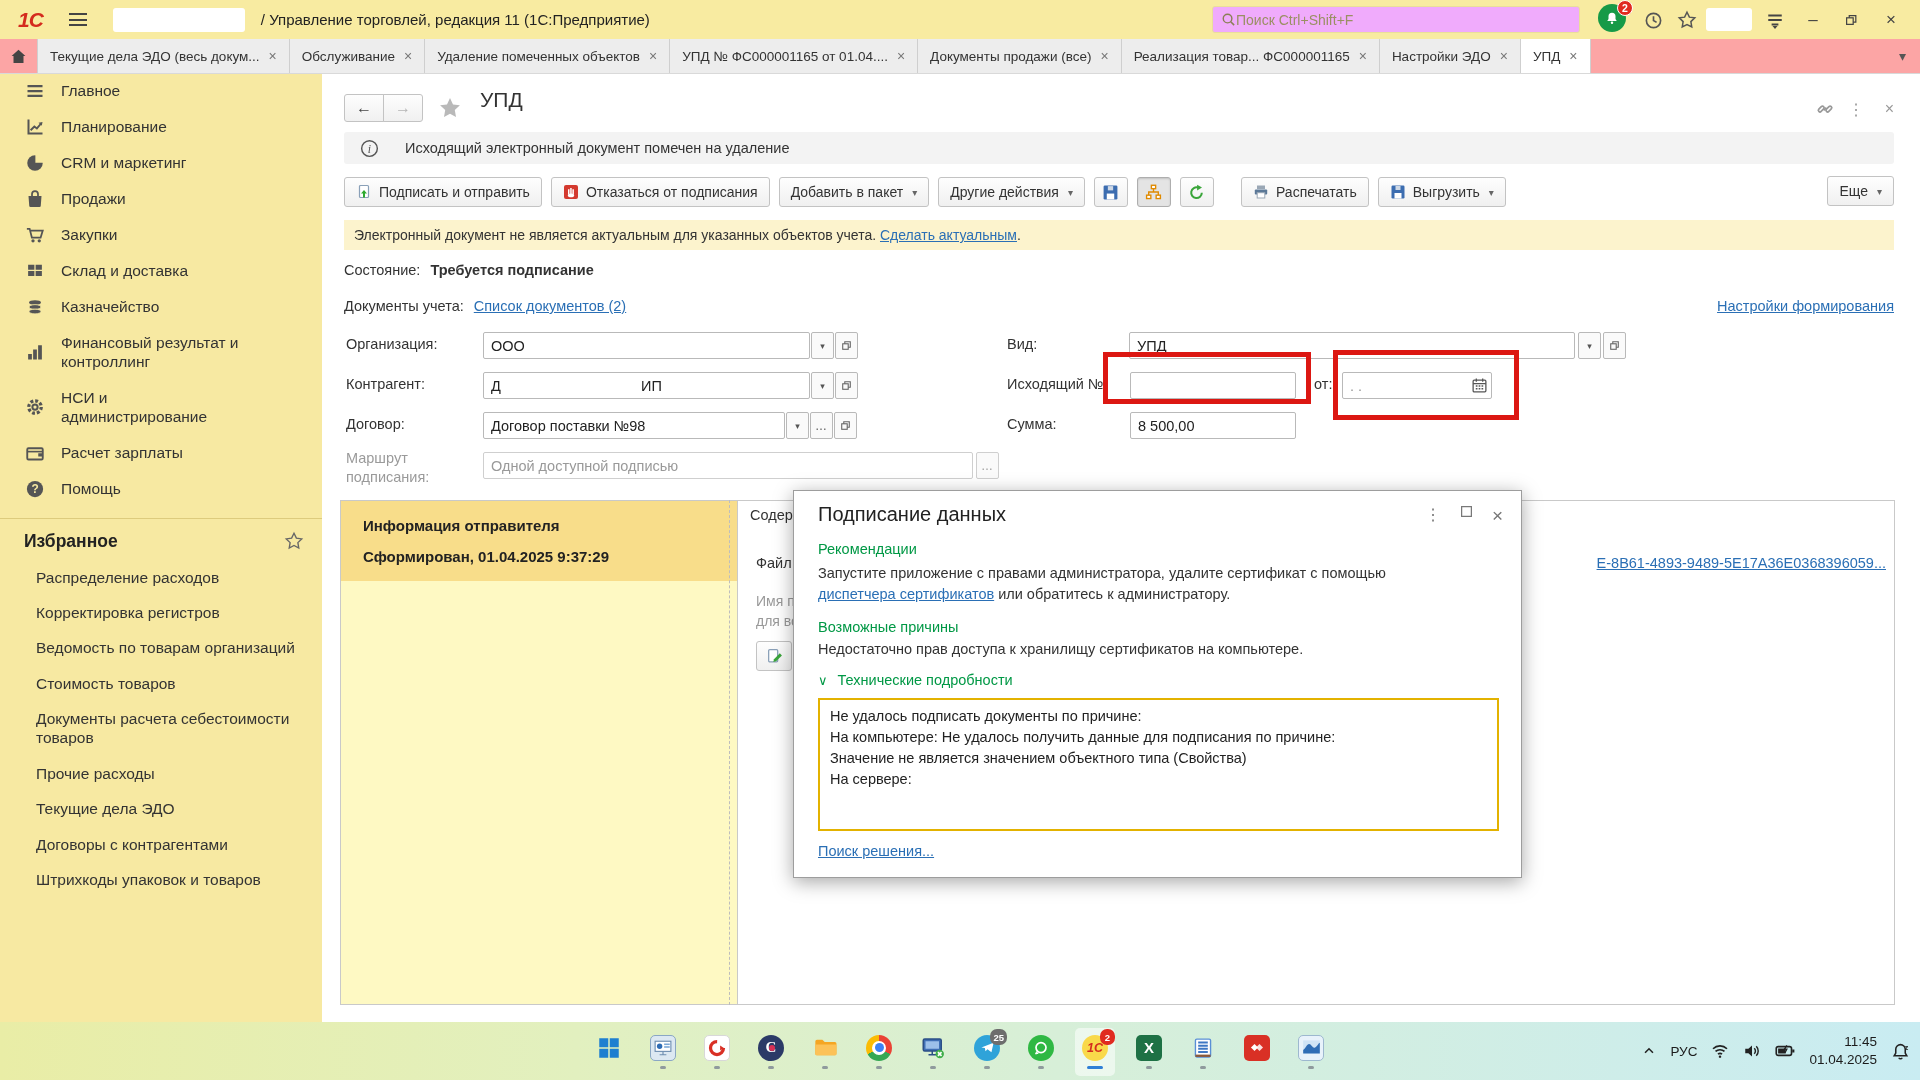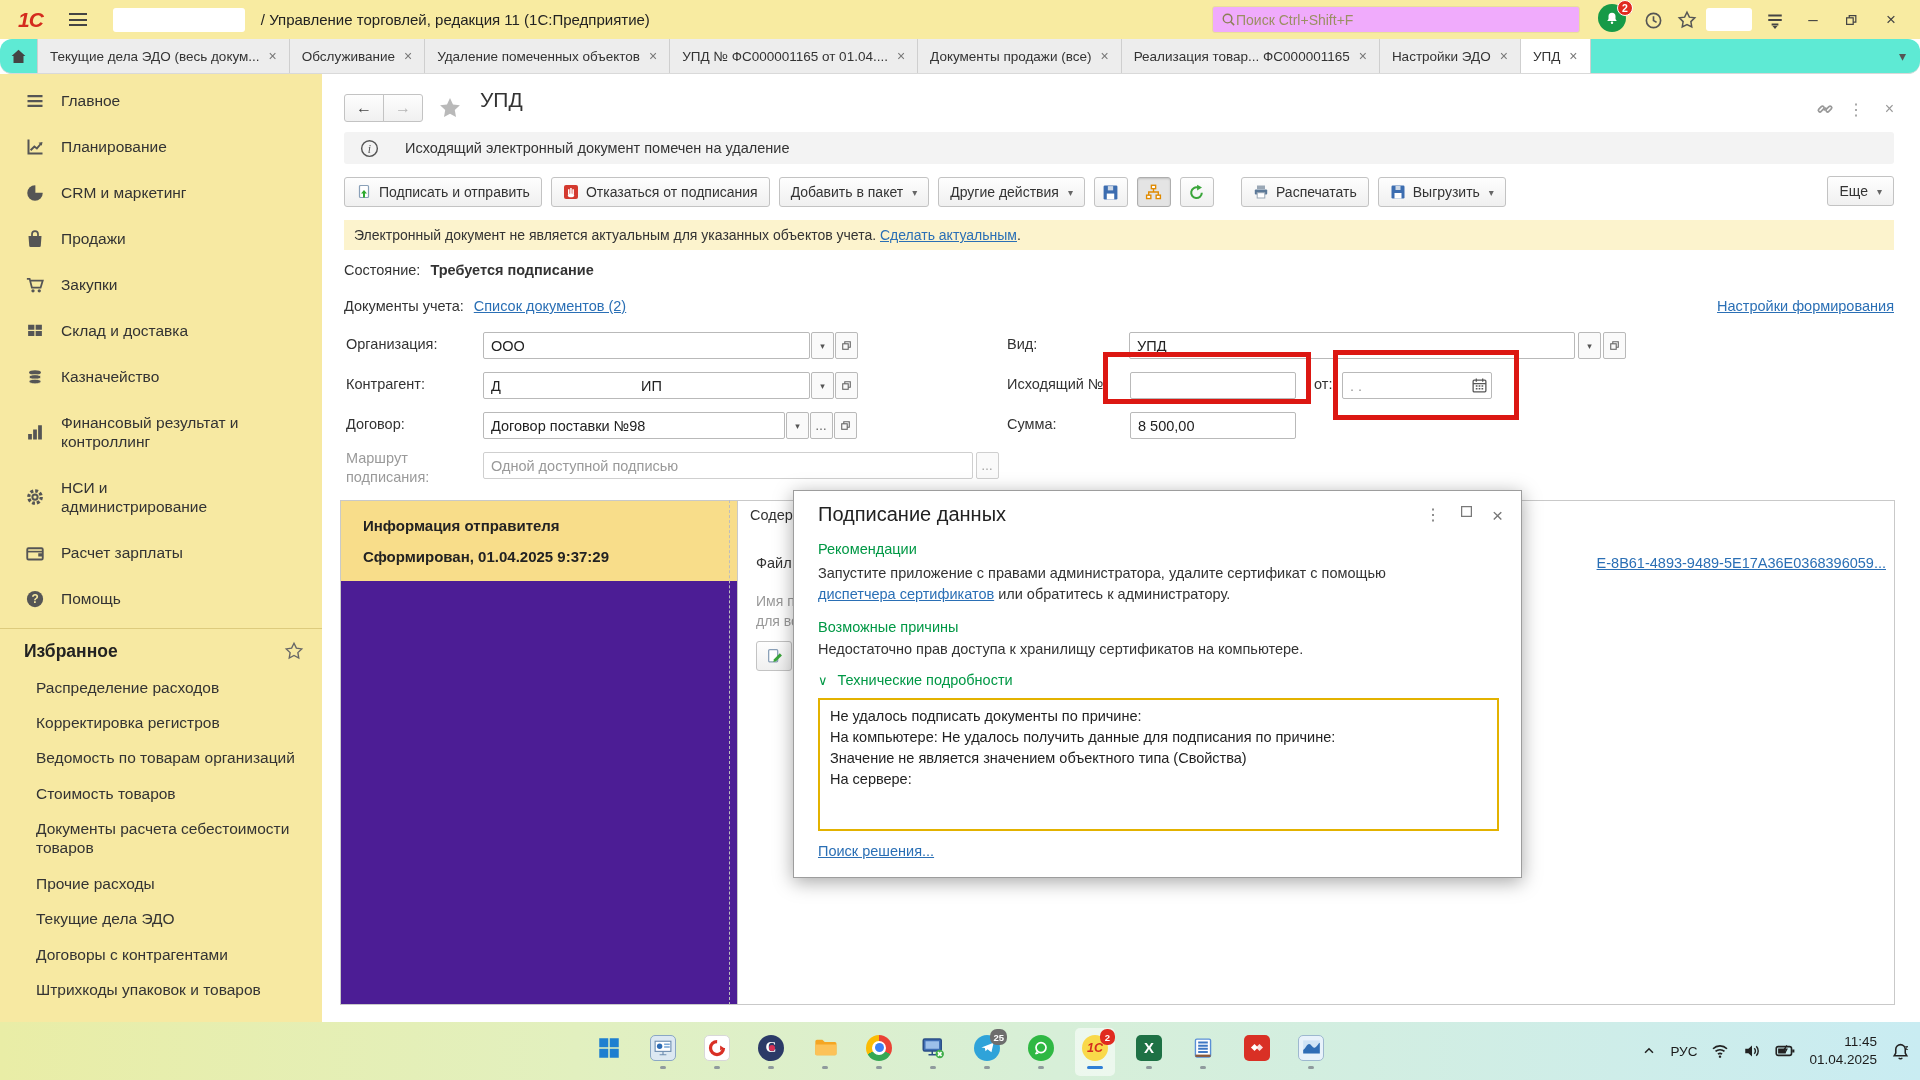--- a/index.html
+++ b/index.html
@@ -19,30 +19,30 @@
   #tb-search{position:absolute;left:1212px;top:6px;width:368px;height:27px;background:#f0abfc;border:1px solid #eadf9a;border-radius:3px;display:flex;align-items:center;padding:0 8px;}
   #tb-search input{border:none;background:transparent;outline:none;font-size:14px;color:#6b6246;width:300px;font-family:"Liberation Sans",sans-serif;}
   #tb-search input::placeholder{color:#9a8f63;}
   .tb-ic{position:absolute;top:7px;width:26px;height:26px;display:flex;align-items:center;justify-content:center;cursor:pointer;color:#555;}
   .bellwrap{position:absolute;left:1598px;top:4px;width:30px;height:30px;cursor:pointer;}
   .bellcirc{width:28px;height:28px;border-radius:50%;background:#169a47;display:flex;align-items:center;justify-content:center;}
   .badge{position:absolute;top:-4px;right:-5px;min-width:16px;height:16px;border-radius:8px;background:#e02b20;color:#fff;font-size:10.5px;font-weight:bold;display:flex;align-items:center;justify-content:center;padding:0 4px;border:1px solid #fff;}
   .wm{font-size:17px;color:#444;}
 
   
-  #tabsbar{position:absolute;left:0;top:39px;width:1920px;height:35px;background:#5eead4;border-bottom:1px solid #d9d9d9;display:flex;align-items:stretch;border-radius:12px;}
+  #tabsbar{position:absolute;left:0;top:39px;width:1920px;height:35px;background:#fca5a5;border-bottom:1px solid #d9d9d9;display:flex;align-items:stretch;}
   .hometab{width:38px;display:flex;align-items:center;justify-content:center;border-right:1px solid #cfcfcf;cursor:pointer;}
   .tab{display:flex;align-items:center;padding:0 12px;border-right:1px solid #cfcfcf;font-size:13.5px;color:#333;cursor:pointer;background:#ededed;white-space:nowrap;}
   .tab.active{background:#fff;}
   .tab .x{margin-left:9px;color:#777;font-size:14px;cursor:pointer;}
   .tabcaret{margin-left:auto;display:flex;align-items:center;padding:0 14px;color:#555;cursor:pointer;}
 
   
   #sidebar{position:absolute;left:0;top:74px;width:322px;height:948px;background:#f7e9a2;overflow:hidden;}
-  .side-item{display:flex;align-items:center;padding:17px 0 9px 24px;cursor:pointer;}
+  .side-item{display:flex;align-items:center;padding:7px 0 9px 24px;cursor:pointer;}
   .side-item svg{flex:0 0 22px;margin-right:15px;}
   .side-item .lbl{font-size:15.5px;color:#333;max-width:195px;line-height:1.25;}
   .side-div{border-top:1px solid #ddcb7d;margin:10px 0 6px 0;}
   .fav-head{display:flex;align-items:center;padding:6px 18px 8px 24px;}
   .fav-head .t{font-size:17.5px;font-weight:bold;color:#222;flex:1;}
   .fav-item{padding:8px 18px 8px 36px;font-size:15.5px;color:#333;cursor:pointer;line-height:1.25;}
 
   
   #content{position:absolute;left:322px;top:74px;width:1598px;height:948px;background:#fff;}
   .navbtn{width:40px;height:28px;border:1px solid #c3c3c3;background:linear-gradient(#fdfdfd,#f0f0f0);display:inline-flex;align-items:center;justify-content:center;font-size:16px;color:#444;cursor:pointer;}
@@ -64,21 +64,21 @@
   #staterow{left:22px;top:188px;font-size:14.5px;}
   #docsrow{left:22px;top:224px;font-size:14.5px;}
   #genlink{right:26px;top:224px;font-size:14.5px;}
   .flabel{font-size:14.5px;color:#333;}
   .fl-gray{color:#9a9a9a;line-height:1.3;}
   .input{border:1px solid #b9b9b9;border-radius:2px;background:#fff;height:27px;display:flex;align-items:center;padding:0 7px;font-size:14.5px;color:#222;}
   .sbtn{width:23px;height:27px;border:1px solid #b9b9b9;border-radius:2px;background:#fafafa;display:flex;align-items:center;justify-content:center;color:#555;font-size:9px;cursor:pointer;}
   .sbtn.dots{font-size:12px;letter-spacing:1px;}
   .ghost{color:#999;}
   
-  #lpanel{left:18px;top:426px;width:450px;height:505px;border:1px solid #c9c9c9;background:#4c1d95;}
+  #lpanel{left:18px;top:426px;width:450px;height:505px;border:1px solid #c9c9c9;background:#fef9c3;}
   #ylwblock{background:#f8dd8a;padding:16px 22px;}
   #ylwblock .a{font-weight:bold;font-size:15px;color:#222;}
   #ylwblock .b{font-weight:bold;font-size:15px;color:#222;margin-top:14px;}
   .split{left:407px;top:426px;height:505px;border-left:1px dashed #bdbdbd;width:0;}
   #rpanel{left:415px;top:426px;right:25px;height:505px;border:1px solid #c9c9c9;background:#fff;}
   #rp-tab{position:absolute;left:12px;top:6px;font-size:14.5px;color:#333;}
   #rp-file-lbl{position:absolute;left:18px;top:54px;font-size:14.5px;}
   #rp-file-link{position:absolute;right:8px;top:54px;font-size:14.5px;}
   .rp-hint{position:absolute;left:18px;color:#999;font-size:14px;}
   .rp-btn{position:absolute;width:36px;height:30px;border:1px solid #c3c3c3;border-radius:3px;background:linear-gradient(#fefefe,#f0f0f0);display:flex;align-items:center;justify-content:center;cursor:pointer;}

